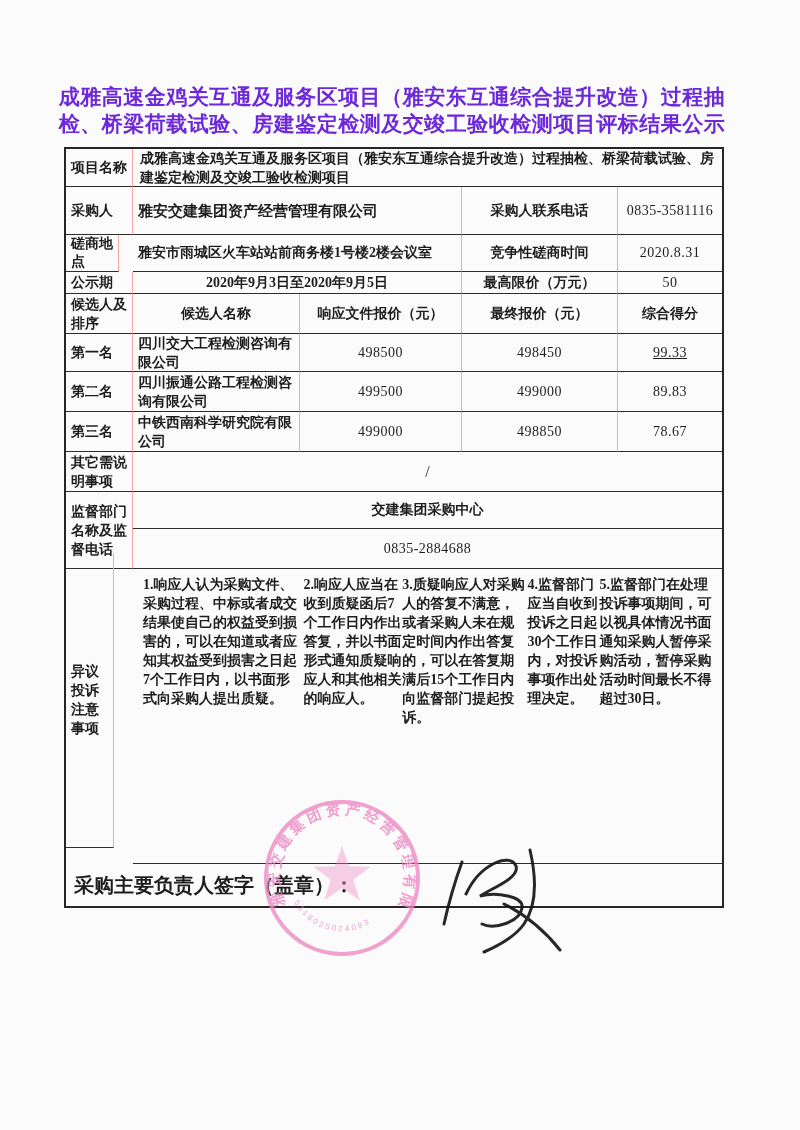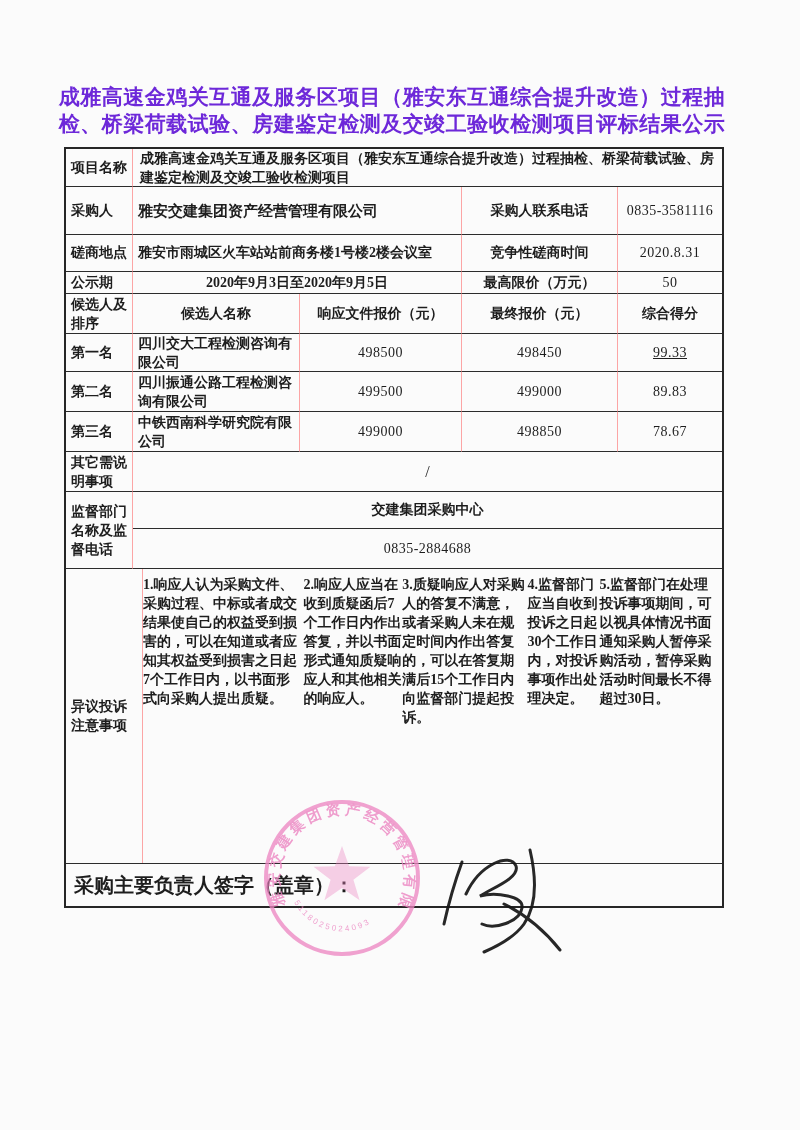--- a/index.html
+++ b/index.html
@@ -56,21 +56,21 @@
   <div class="tbl">
 
     <div class="cell lft" style="left:0;top:0;width:67px;height:38px;">项目名称</div>
     <div class="cell lft wrapcell no-r" style="left:67px;top:0;width:589px;height:38px;padding:1px 7px;">成雅高速金鸡关互通及服务区项目（雅安东互通综合提升改造）过程抽检、桥梁荷载试验、房建鉴定检测及交竣工验收检测项目</div>
 
     <div class="cell lft" style="left:0;top:38px;width:67px;height:48px;">采购人</div>
     <div class="cell lft" style="left:67px;top:38px;width:329px;height:48px;font-size:15px;">雅安交建集团资产经营管理有限公司</div>
     <div class="cell ctr" style="left:396px;top:38px;width:156px;height:48px;">采购人联系电话</div>
     <div class="cell ctr num no-r" style="left:552px;top:38px;width:104px;height:48px;">0835-3581116</div>
 
-    <div class="cell lft" style="left:0;top:86px;width:67px;height:37px;">磋商地点</div>
+    <div class="cell lft" style="left:0;top:86px;width:53px;height:37px;">磋商地点</div>
     <div class="cell lft" style="left:67px;top:86px;width:329px;height:37px;">雅安市雨城区火车站站前商务楼1号楼2楼会议室</div>
     <div class="cell ctr" style="left:396px;top:86px;width:156px;height:37px;">竞争性磋商时间</div>
     <div class="cell ctr num no-r" style="left:552px;top:86px;width:104px;height:37px;">2020.8.31</div>
 
     <div class="cell lft" style="left:0;top:123px;width:67px;height:22px;padding:0 5px;">公示期</div>
     <div class="cell ctr" style="left:67px;top:123px;width:329px;height:22px;padding:0;">2020年9月3日至2020年9月5日</div>
     <div class="cell ctr" style="left:396px;top:123px;width:156px;height:22px;padding:0;">最高限价（万元）</div>
     <div class="cell ctr num no-r" style="left:552px;top:123px;width:104px;height:22px;padding:0;">50</div>
 
     <div class="cell lft wrapcell" style="left:0;top:145px;width:67px;height:40px;">候选人及排序</div>
@@ -97,21 +97,21 @@
     <div class="cell ctr num" style="left:396px;top:263px;width:156px;height:40px;">498850</div>
     <div class="cell ctr num no-r" style="left:552px;top:263px;width:104px;height:40px;">78.67</div>
 
     <div class="cell lft wrapcell" style="left:0;top:303px;width:67px;height:40px;">其它需说明事项</div>
     <div class="cell ctr slash no-r" style="left:67px;top:303px;width:589px;height:40px;">/</div>
 
     <div class="cell lft wrapcell" style="left:0;top:343px;width:67px;height:77px;">监督部门名称及监督电话</div>
     <div class="cell ctr no-r" style="left:67px;top:343px;width:589px;height:37px;">交建集团采购中心</div>
     <div class="cell ctr num no-r" style="left:67px;top:380px;width:589px;height:40px;">0835-2884688</div>
 
-    <div class="cell lft wrapcell" style="left:0;top:420px;width:77px;height:295px;">异议投诉注意事项</div>
+    <div class="cell lft wrapcell" style="left:0;top:404px;width:48px;height:295px;">异议投诉注意事项</div>
     <div class="cell objcontent no-r" style="left:67px;top:420px;width:589px;height:295px;">
       <div>1.响应人认为采购文件、采购过程、中标或者成交结果使自己的权益受到损害的，可以在知道或者应知其权益受到损害之日起7个工作日内，以书面形式向采购人提出质疑。</div>
       <div>2.响应人应当在收到质疑函后7个工作日内作出答复，并以书面形式通知质疑响应人和其他相关的响应人。</div>
       <div>3.质疑响应人对采购人的答复不满意，或者采购人未在规定时间内作出答复的，可以在答复期满后15个工作日内向监督部门提起投诉。</div>
       <div>4.监督部门应当自收到投诉之日起30个工作日内，对投诉事项作出处理决定。</div>
       <div>5.监督部门在处理投诉事项期间，可以视具体情况书面通知采购人暂停采购活动，暂停采购活动时间最长不得超过30日。</div>
     </div>
 
     <div class="cell lft no-r no-b" style="left:0;top:715px;width:656px;height:42px;padding:2px 8px;font-size:20px;">采购主要负责人签字（盖章）：</div>
 

